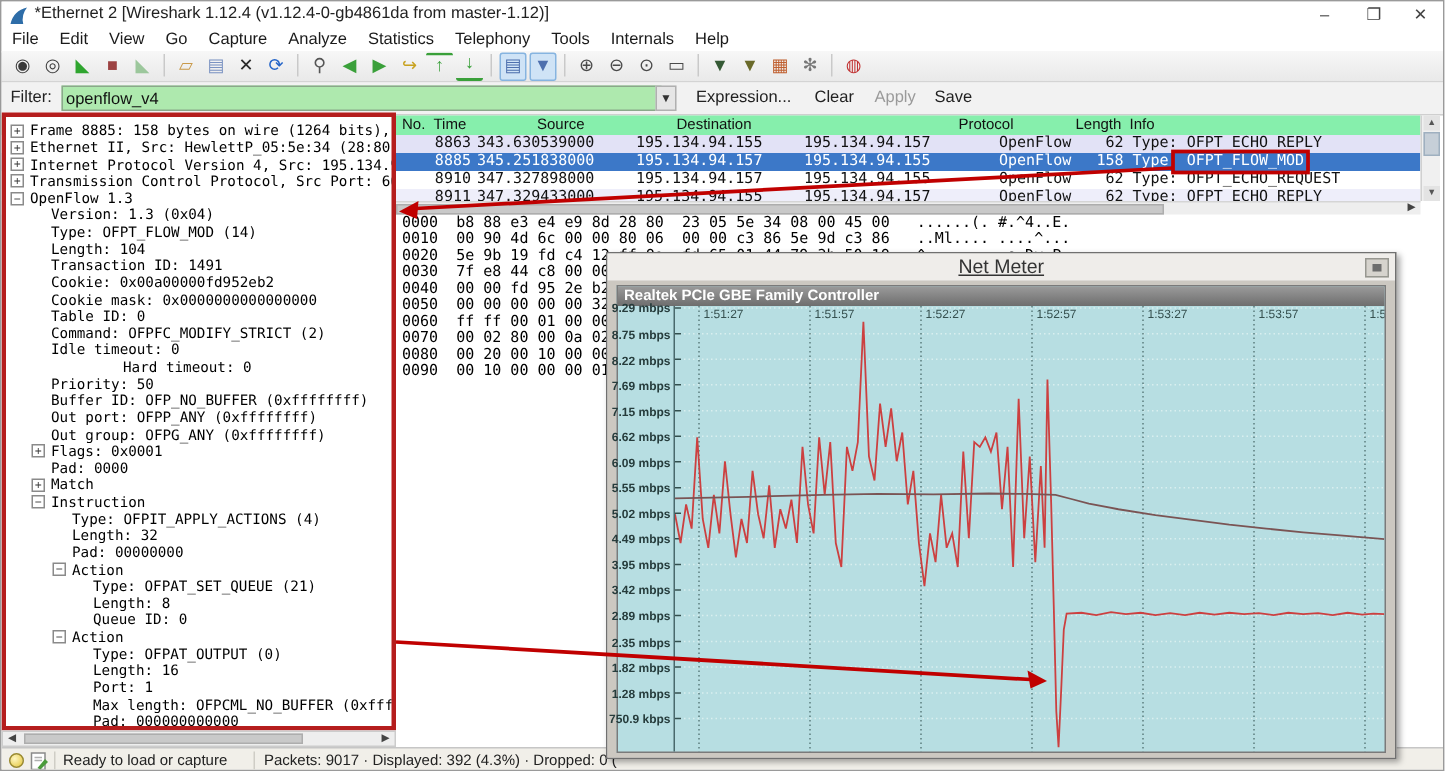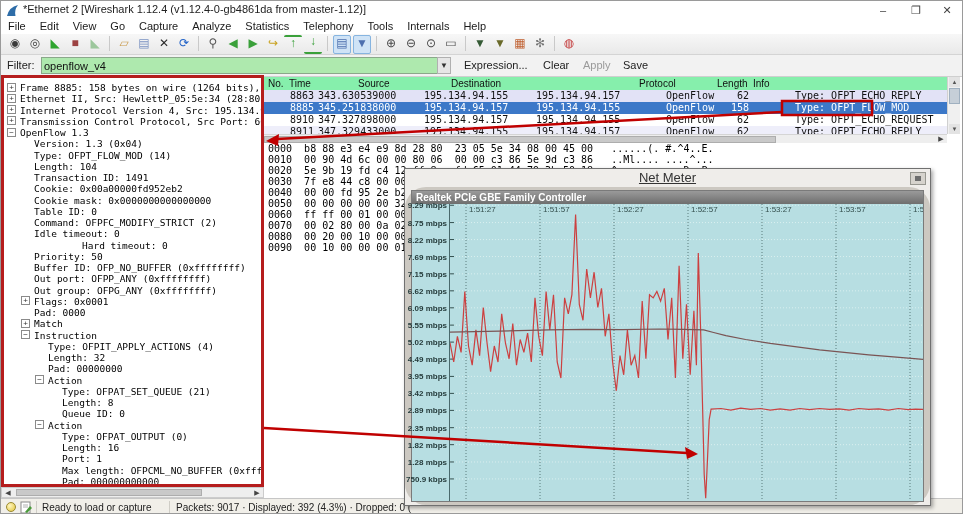--- a/index.html
+++ b/index.html
@@ -35,21 +35,21 @@
   
   .plist-header{left:0;top:76px;width:946px;height:13px;background:#86efac;border-bottom:1px solid #c9c9c9;}
   .ph{position:absolute;top:1px;font-size:10px;color:#111;}
   .plist-rows{left:0;top:89px;width:946px;height:44px;overflow:hidden;background:#fff;}
   .prow{position:absolute;left:0;width:946px;height:12px;font-family:"DejaVu Sans Mono",monospace;font-size:10px;}
   .prow span{position:absolute;top:0;white-space:nowrap;}
   .prow.lav{background:#e2e2f6;} .prow.lav2{background:#eeeefa;}
   .prow.sel{background:#3c78c8;color:#fff;}
   .col-no{left:265px;width:48px;text-align:right;}
   .col-time{left:317px;} .col-src{left:423px;} .col-dst{left:535px;}
-  .col-proto{left:665px;} .col-len{left:700px;width:48px;text-align:right;} .col-info{left:754px;margin-left:40px;}
+  .col-proto{left:665px;} .col-len{left:700px;width:48px;text-align:right;} .col-info{left:754px;}
   .vscroll{left:946px;top:76px;width:13px;height:57px;background:#f0f0f0;border-left:1px solid #d0d0d0;box-sizing:border-box;}
   .vs-btn{position:absolute;left:1px;width:11px;height:10px;font-size:6px;text-align:center;line-height:10px;color:#555;background:#e3e3e3;}
   .vs-thumb{position:absolute;left:1px;top:11px;width:11px;height:16px;background:#c6cfd8;border:1px solid #9fb0c0;box-sizing:border-box;}
   .hscroll{left:0;top:133px;width:946px;height:9px;background:#eeeeee;border-top:1px solid #d5d5d5;box-sizing:border-box;}
   .hs-thumb{position:absolute;left:263px;top:1px;width:512px;height:7px;background:#c9c9c9;border:1px solid #adadad;box-sizing:border-box;}
   .hs-btn{position:absolute;top:0;width:12px;height:8px;font-size:7px;line-height:8px;text-align:center;color:#444;}
   
   .hexpane{left:267px;top:142px;width:690px;height:130px;background:transparent;
            font-family:"DejaVu Sans Mono",monospace;font-size:10px;color:#000;}
   .hexrow{position:absolute;left:0;white-space:pre;}
@@ -62,21 +62,21 @@
   .det-hscroll{left:0;top:486px;width:263px;height:11px;background:#eeeeee;border:1px solid #cccccc;box-sizing:border-box;z-index:5;}
   .det-thumb{position:absolute;left:14px;top:1px;width:186px;height:7px;background:#c9c9c9;border:1px solid #adadad;box-sizing:border-box;}
   .det-btn{position:absolute;top:0;width:12px;height:9px;font-size:7px;line-height:9px;text-align:center;color:#444;}
   
   .netmeter{left:403px;top:167px;width:527px;height:338px;background:#efedea;border:1px solid #707070;
             box-shadow:2px 2px 4px rgba(0,0,0,0.35);box-sizing:border-box;z-index:10;}
   .nm-titlebar{position:absolute;left:0;top:0;width:100%;height:18px;background:#efedea;text-align:center;
                font-size:13px;color:#333;line-height:18px;text-decoration:underline;}
   .nm-close{position:absolute;right:4px;top:3px;width:16px;height:13px;background:#d6d3cd;border:1px solid #979790;box-sizing:border-box;}
   .nm-close::after{content:"";position:absolute;left:4px;top:3px;width:6px;height:5px;background:#6d6d6d;}
-  .nm-body{position:absolute;left:0;top:18px;right:0;bottom:0;background:#ccc8c1;padding:3px 6px 3px 6px;box-sizing:border-box;border-radius:21px;}
+  .nm-body{position:absolute;left:0;top:18px;right:0;bottom:0;background:#ccc8c1;padding:3px 6px 3px 6px;box-sizing:border-box;}
   .nm-inner{position:relative;width:100%;height:100%;border:1px solid #7a7a7a;box-sizing:border-box;background:#b7dee2;}
   .nm-header{position:absolute;left:0;top:0;width:100%;height:13px;background:linear-gradient(#9a9a9a,#6e6e6e);
              color:#fff;font-size:10px;font-weight:bold;line-height:13px;padding-left:4px;box-sizing:border-box;white-space:nowrap;overflow:hidden;}
   .nm-graph{position:absolute;left:0;top:13px;right:0;bottom:0;}
   .nm-gutter{position:absolute;left:0;top:0;width:38px;height:100%;border-right:1px solid #49696c;box-sizing:border-box;}
   .nm-ylab{position:absolute;right:2px;font-size:8px;font-weight:bold;color:#263c3c;white-space:nowrap;}
   .nm-plot{position:absolute;left:38px;top:0;right:0;bottom:0;overflow:hidden;}
   .nm-xlab{position:absolute;top:1px;font-size:8px;font-weight:normal;color:#35504f;white-space:nowrap;}
   
   .statusbar{left:0;top:497px;width:100%;height:17px;background:#f1efe9;border-top:1px solid #c6c6c6;box-sizing:border-box;}

